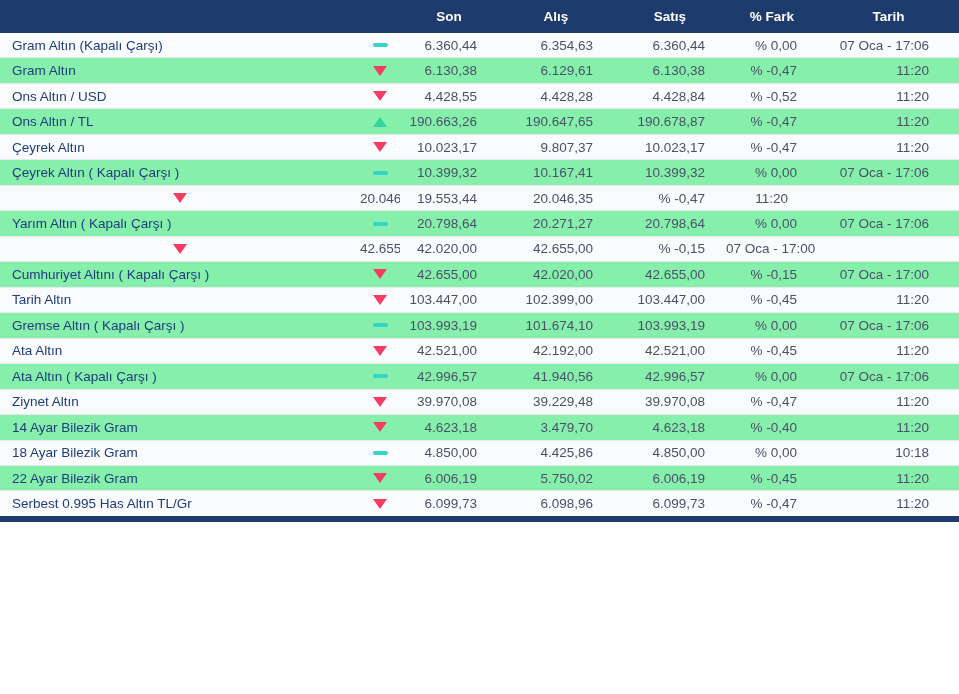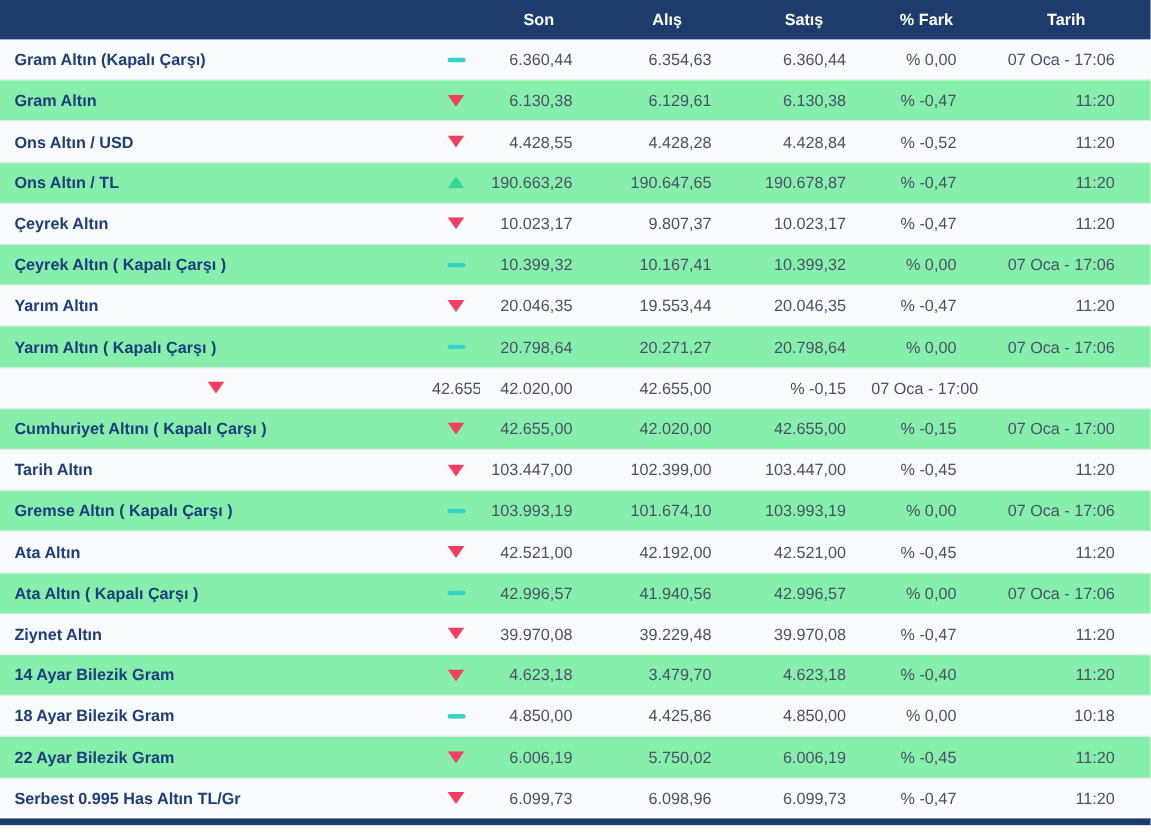--- a/index.html
+++ b/index.html
@@ -1,18 +1,18 @@
 <!DOCTYPE html>
 <html><head>
 <meta charset="utf-8">
 <style>
   html,body{margin:0;padding:0;background:#ffffff;}
   body{font-family:"Liberation Sans","DejaVu Sans",sans-serif;}
   .table{
-    width:959px;height:688px;
+    width:959px;height:522px;
     display:flex;flex-direction:column;
     overflow:hidden;background:#ffffff;
     box-sizing:border-box;
   }
   .grid-row{
     display:grid;
     grid-template-columns:360px 40px 98px 116px 112px 92px 141px;
     align-items:center;
     box-sizing:border-box;
   }
@@ -27,21 +27,21 @@
     flex:1;
     border-bottom:1px solid #e9e9ec;
     background:#86efac;
     cursor:pointer;
   }
   .row:nth-child(odd){background:#fafbfc;}
   .row:last-child{border-bottom:none;}
   .cell{box-sizing:border-box;overflow:hidden;white-space:nowrap;}
   .name-col{
     padding-left:12px;
-    color:#1e3d7b;font-weight:700;font-size:13.5px;
+    color:#1e3d7b;font-weight:400;font-size:13.5px;
     text-align:left;
   }
   .ind-col{display:flex;justify-content:center;align-items:center;}
   .val-col{
     text-align:right;padding-right:21px;
     color:#4a5166;font-size:13.5px;font-weight:400;
   }
   .tarih-col{padding-right:30px;}
   .tri-down{
     width:0;height:0;display:inline-block;
@@ -137,21 +137,20 @@
         <div class="cell ind-col">
           <span class="dash"></span>
         </div>
         <div class="cell val-col">10.399,32</div>
         <div class="cell val-col">10.167,41</div>
         <div class="cell val-col">10.399,32</div>
         <div class="cell val-col">% 0,00</div>
         <div class="cell val-col tarih-col">07 Oca - 17:06</div>
       </div>
       <div class="row grid-row">
-        <div class="cell name-col">Yarım Altın</div>
         <div class="cell ind-col">
           <span class="tri-down"></span>
         </div>
         <div class="cell val-col">20.046,35</div>
         <div class="cell val-col">19.553,44</div>
         <div class="cell val-col">20.046,35</div>
         <div class="cell val-col">% -0,47</div>
         <div class="cell val-col tarih-col">11:20</div>
       </div>
       <div class="row grid-row">

